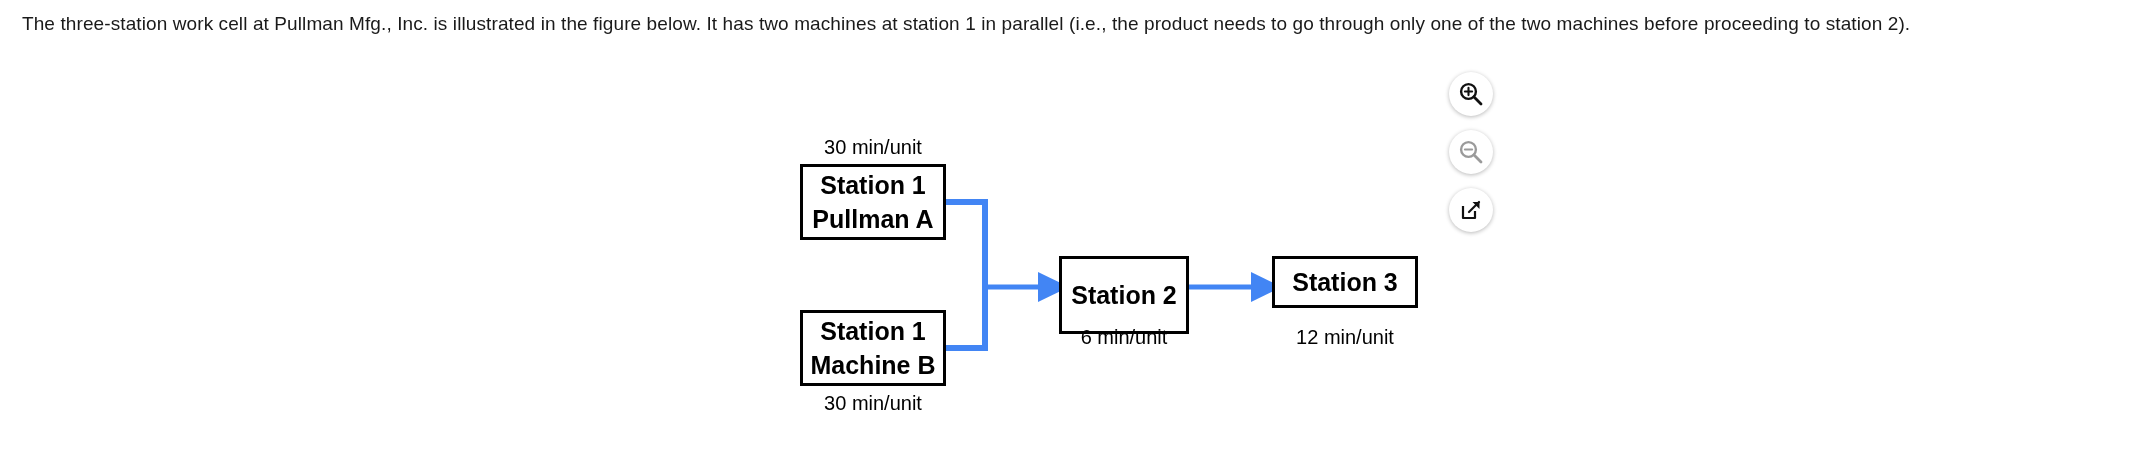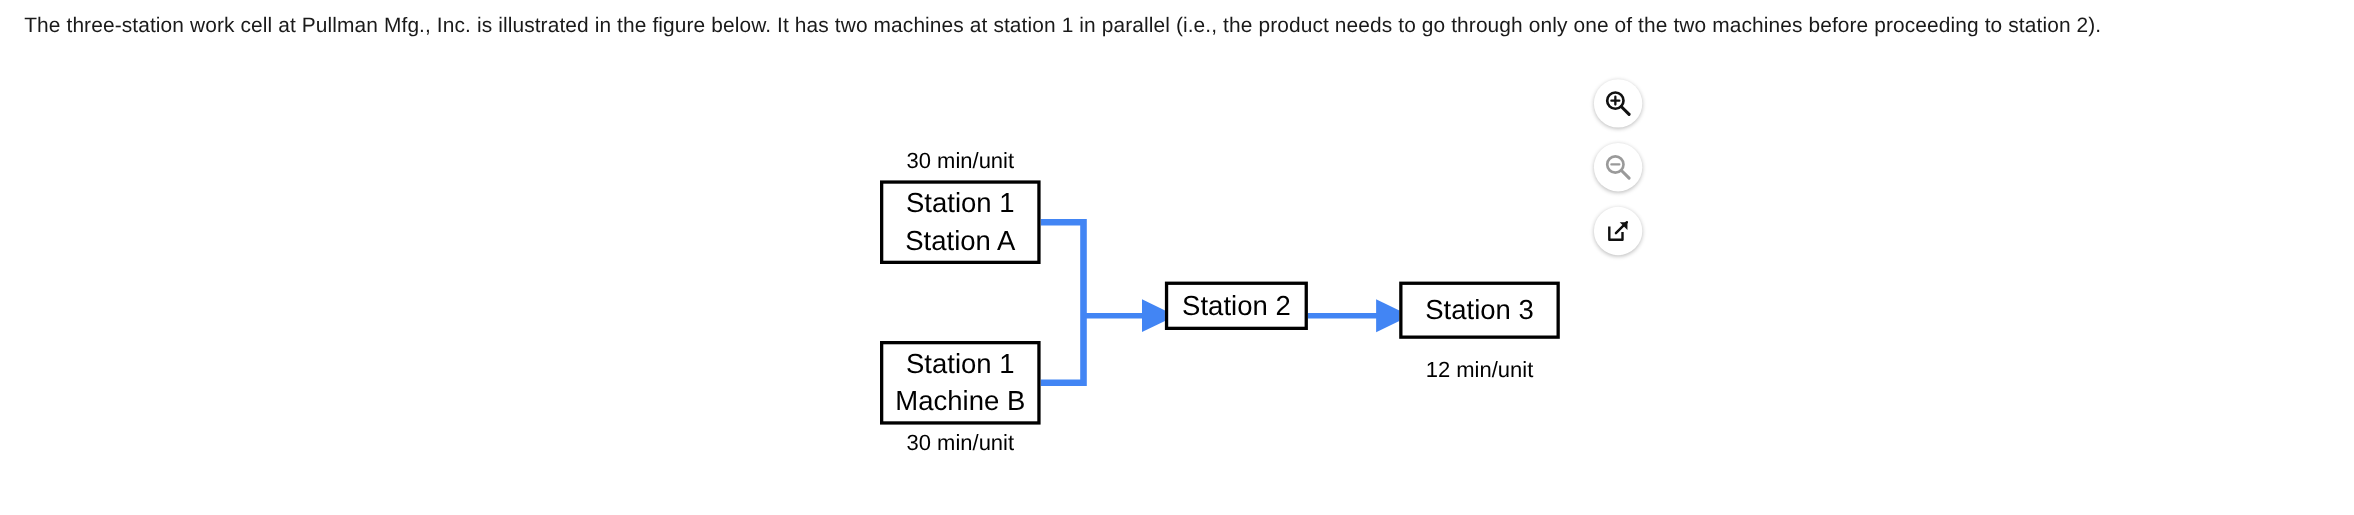--- a/index.html
+++ b/index.html
@@ -44,35 +44,35 @@
     background: #ffffff;
     display: flex;
     flex-direction: column;
     align-items: center;
     justify-content: center;
     font-size: 25px;
     line-height: 34px;
     color: #000000;
     white-space: nowrap;
   }
-  .node-box .line { display: block; }
+  .node-box .line { display: block; font-weight: bold; }
 
   .rate-label {
     position: absolute;
     font-size: 20px;
     line-height: 30px;
     color: #000000;
     white-space: nowrap;
     text-align: center;
   }
 
   
   #node-station1-machine-a { left: 800px; top: 164px; width: 146px; height: 76px; }
   #node-station1-machine-b { left: 800px; top: 310px; width: 146px; height: 76px; }
-  #node-station2           { left: 1059px; top: 256px; width: 130px; height: 44px; }
+  #node-station2           { left: 1059px; top: 256px; width: 130px; height: 78px; }
   #node-station3           { left: 1272px; top: 256px; width: 146px; height: 52px; }
 
   
   #rate-machine-a { left: 800px; top: 132px; width: 146px; }
   #rate-machine-b { left: 800px; top: 388px; width: 146px; }
   #rate-station2  { left: 1053px; top: 322px; width: 142px; }
   #rate-station3  { left: 1266px; top: 322px; width: 158px; }
 
   
   #connectors {
@@ -129,32 +129,33 @@
     <path d="M985,199 L985,351" stroke="#4285F4" stroke-width="6" fill="none"></path>
 
     <path d="M985,287 L1040,287" stroke="#4285F4" stroke-width="5" fill="none" marker-end="url(#bluehead)"></path>
 
     <path d="M1189,287 L1253,287" stroke="#4285F4" stroke-width="5" fill="none" marker-end="url(#bluehead)"></path>
   </svg>
 
   <div class="rate-label" id="rate-machine-a">30 min/unit</div>
   <div class="node-box" id="node-station1-machine-a">
     <span class="line">Station 1</span>
-    <span class="line">Station A</span>
+    <span class="line">Pullman A</span>
   </div>
 
   <div class="node-box" id="node-station1-machine-b">
     <span class="line">Station 1</span>
     <span class="line">Machine B</span>
   </div>
   <div class="rate-label" id="rate-machine-b">30 min/unit</div>
 
   <div class="node-box" id="node-station2">
     <span class="line">Station 2</span>
   </div>
+  <div class="rate-label" id="rate-station2">6 min/unit</div>
 
   <div class="node-box" id="node-station3">
     <span class="line">Station 3</span>
   </div>
   <div class="rate-label" id="rate-station3">12 min/unit</div>
 
 </div>
 
 <div id="viewer-controls">
 

